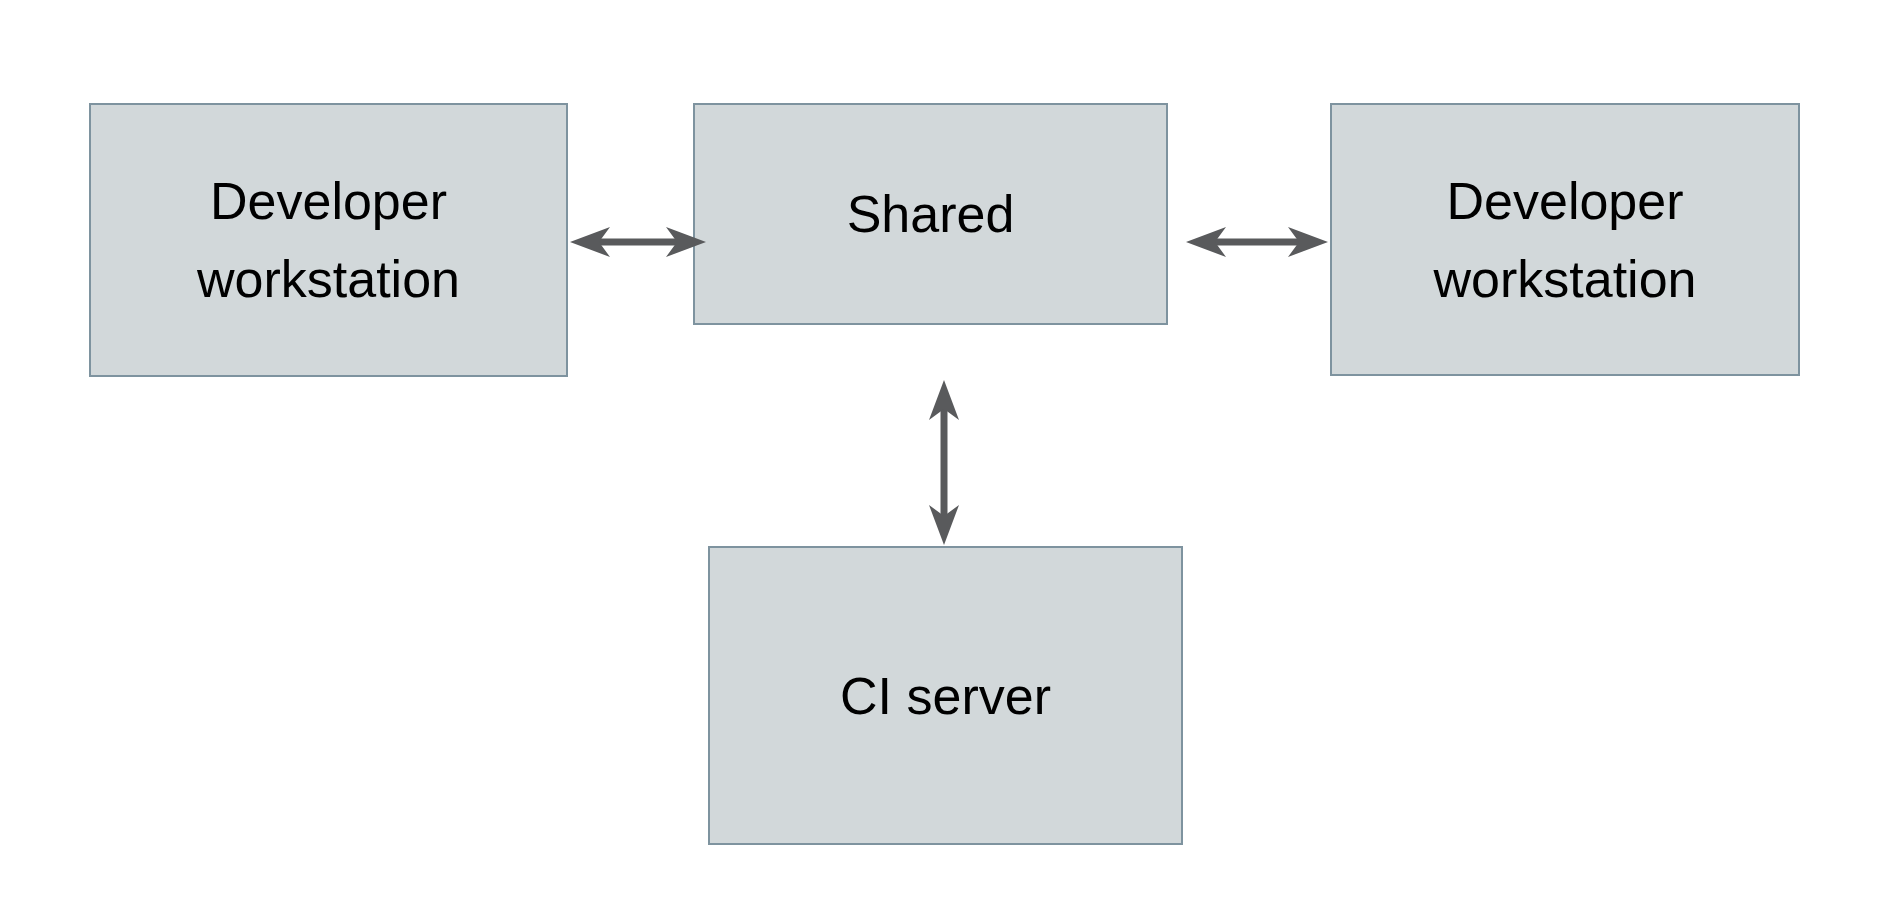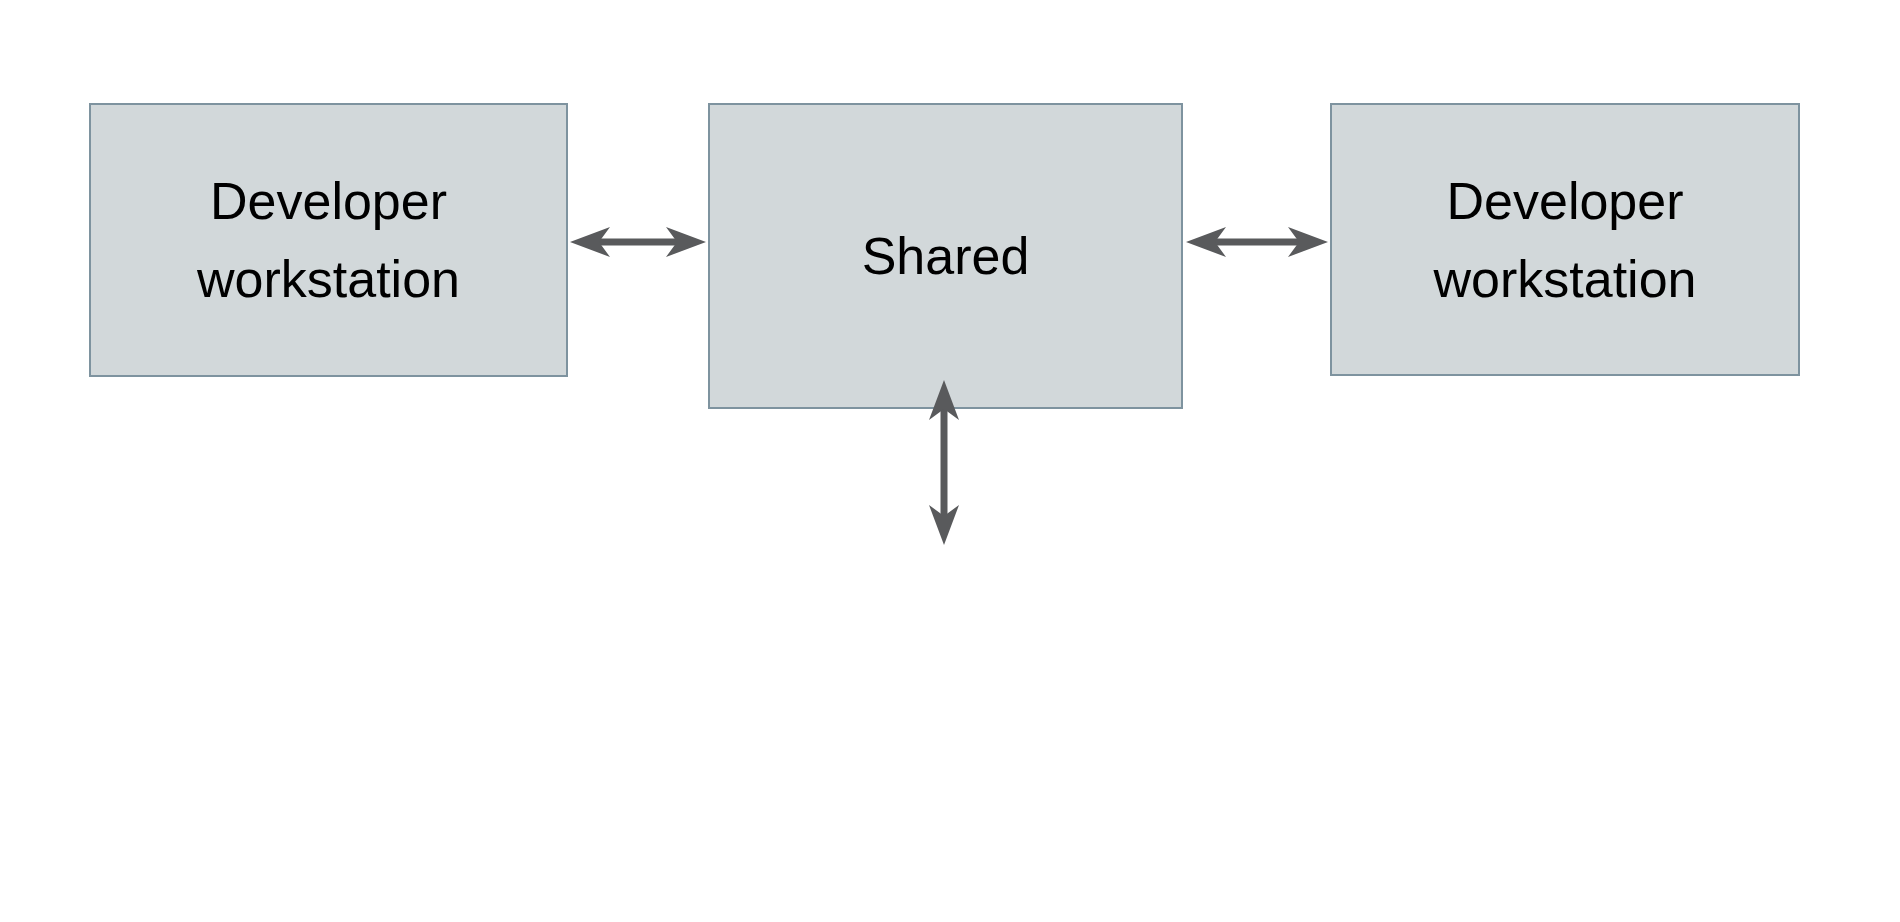--- a/index.html
+++ b/index.html
@@ -30,21 +30,21 @@
     text-align: left;
     color: var(--text);
     font-size: 52px;
     line-height: 78px;
     letter-spacing: 0px;
   }
   .node span { display: block; white-space: nowrap; }
   .node span:empty { display: none; }
   .edge { position: absolute; }
   #node-dev-left   { left: 89px;   top: 103px; width: 479px; height: 274px; }
-  #node-cache      { left: 708px;  top: 103px; width: 475px; height: 306px; }
+  #node-cache      { left: 693px;  top: 103px; width: 475px; height: 222px; }
   #node-dev-right  { left: 1330px; top: 103px; width: 470px; height: 273px; }
   #node-ci         { left: 708px;  top: 546px; width: 475px; height: 299px; }
   #edge-left       { left: 570px;  top: 224px; }
   #edge-right      { left: 1186px; top: 224px; }
   #edge-down       { left: 926px;  top: 380px; }
 </style>
 </head>
 <body>
 
 <div class="canvas">
@@ -56,20 +56,24 @@
 
   <div class="node" id="node-cache">
     <span>Shared</span>
   </div>
 
   <div class="node" id="node-dev-right">
     <span>Developer</span>
     <span>workstation</span>
   </div>
 
+  <div class="node" id="node-ci">
+    <span>CI server</span>
+
+  </div>
 
   <svg class="edge" id="edge-left" width="136" height="36" viewBox="0 0 136 36">
     <line x1="27" y1="18" x2="109" y2="18" stroke-width="7" stroke="#595a5c"></line>
     <polygon points="0,18 40,3 29,18 40,33" fill="#595a5c"></polygon>
     <polygon points="136,18 96,3 107,18 96,33" fill="#595a5c"></polygon>
   </svg>
 
   <svg class="edge" id="edge-right" width="142" height="36" viewBox="0 0 142 36">
     <line x1="27" y1="18" x2="115" y2="18" stroke-width="7" stroke="#595a5c"></line>
     <polygon points="0,18 40,3 29,18 40,33" fill="#595a5c"></polygon>

